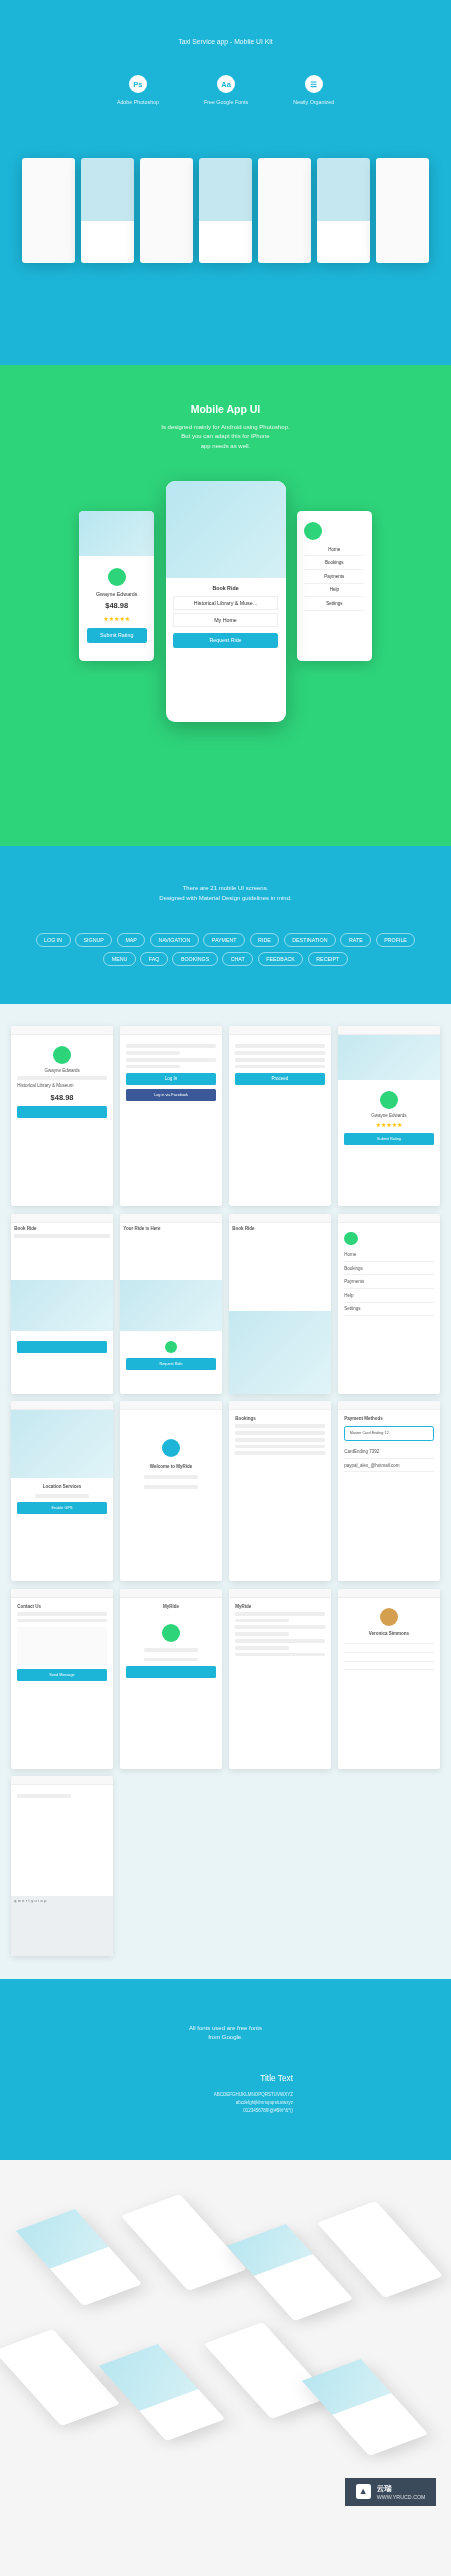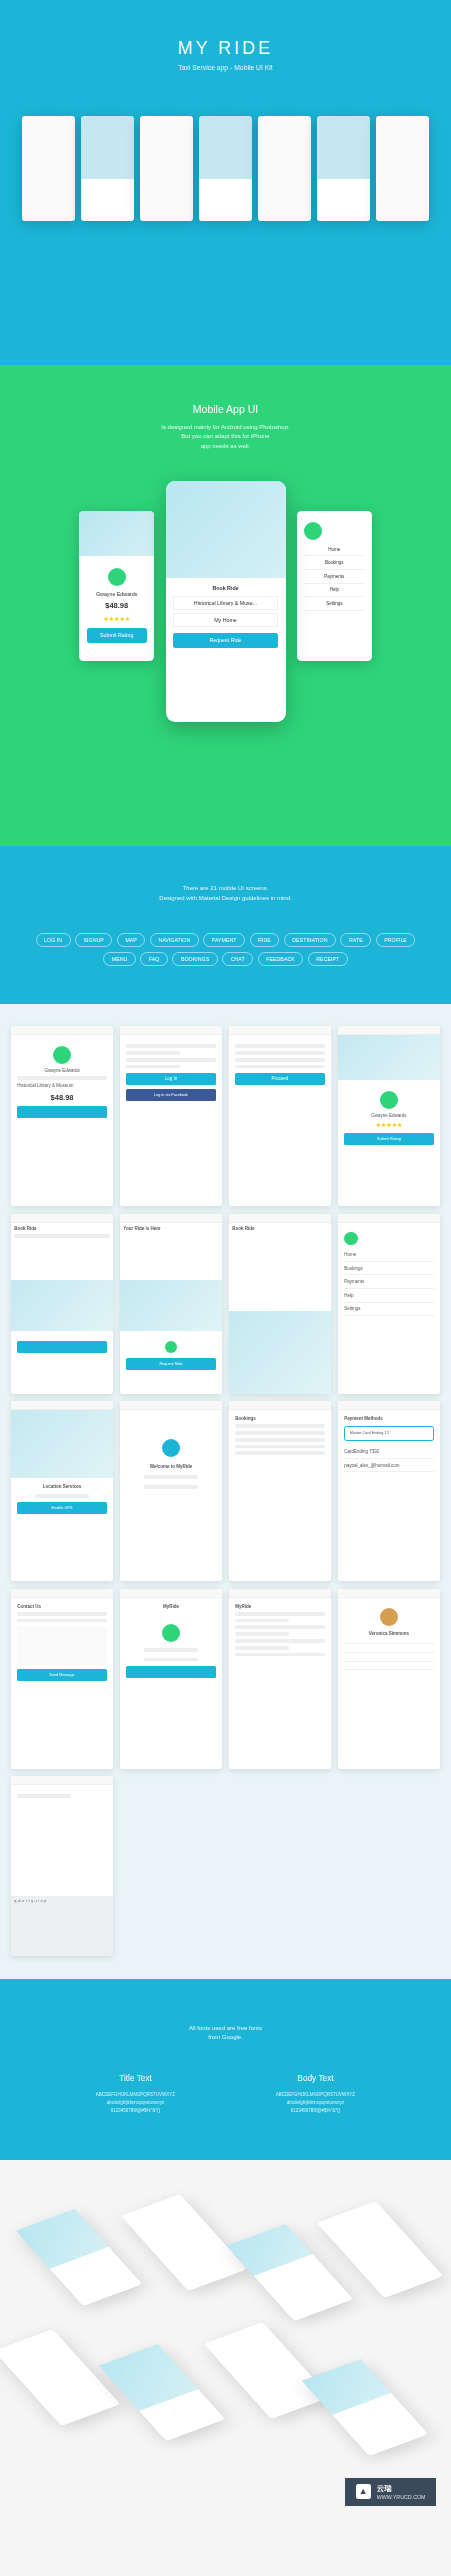--- a/index.html
+++ b/index.html
@@ -10,21 +10,21 @@
 .hero-sub{font-size:6.8px;opacity:.9;margin-bottom:30px}
 .features{display:flex;justify-content:center;gap:45px;margin-bottom:38px}
 .feat{display:flex;flex-direction:column;align-items:center;gap:6px}
 .feat-icon{width:18px;height:18px;background:#fff;border-radius:50%;display:flex;align-items:center;justify-content:center;color:#1cb5d8;font-size:7.5px;font-weight:bold}
 .feat-txt{font-size:5.3px;opacity:.85}
 .phones-row{display:flex;justify-content:center;gap:6px;transform:translateY(15px)}
 .phone-sm{width:53px;height:105px;background:#fff;border-radius:3px;box-shadow:0 3px 15px rgba(0,0,0,.2);flex-shrink:0}
 .phone-sm.map{background:linear-gradient(#c5e8f0 60%,#fff 40%)}
 .phone-sm.dark{background:#fafafa}
 .green-sec{background:#2ed47a;padding:38px 22.6px;text-align:center;color:#fff;height:481px;overflow:hidden}
-.sec-title{font-size:10.5px;font-weight:400;margin-bottom:7.5px}
+.sec-title{font-size:10.5px;font-weight:700;margin-bottom:7.5px}
 .sec-desc{font-size:6px;opacity:.9;line-height:1.6;margin-bottom:30px}
 .phones-center{display:flex;justify-content:center;align-items:flex-start;gap:11.3px}
 .phone-lg{width:120px;height:241px;background:#fff;border-radius:9px;box-shadow:0 6px 22.6px rgba(0,0,0,.25);overflow:hidden;position:relative}
 .phone-side{width:75px;height:150px;background:#fff;border-radius:4.5px;box-shadow:0 3px 15px rgba(0,0,0,.2);margin-top:30px;overflow:hidden}
 .map-bg{height:40%;background:linear-gradient(135deg,#b8e6f0,#d4f0f5)}
 .card-content{padding:7.5px;font-size:5.3px;color:#333}
 .btn-blue{background:#1cb5d8;color:#fff;padding:4.5px;border-radius:2.3px;text-align:center;font-size:5.3px;margin-top:6px}
 .pages-sec{background:#1cb5d8;padding:38px 22.6px;text-align:center;color:#fff}
 .tags{display:flex;flex-wrap:wrap;justify-content:center;gap:4.5px;margin-top:15px}
 .tag{border:0.8px solid rgba(255,255,255,.5);border-radius:9px;padding:3px 7.5px;font-size:5.3px}
@@ -32,38 +32,51 @@
 .screen{background:#fff;border-radius:2.3px;box-shadow:0 1.5px 6px rgba(0,0,0,.1);height:180px;overflow:hidden;display:flex;flex-direction:column}
 .screen-bar{height:9px;background:#f8f8f8;border-bottom:0.8px solid #eee}
 .screen-map{height:83px;background:linear-gradient(135deg,#c5e8f0,#e0f4f8)}
 .screen-body{padding:6px;font-size:4.5px;color:#555;flex:1}
 .screen-line{height:3.8px;background:#eee;margin:3px 0;border-radius:1.5px}
 .screen-line.sm{width:60%}
 .screen-btn{background:#1cb5d8;height:12px;border-radius:1.5px;margin-top:4.5px}
 .avatar{width:18px;height:18px;border-radius:50%;background:#2ed47a;margin:4.5px auto}
 .stars{color:#ffc107;font-size:6px;text-align:center;margin:3px 0}
 .typo-sec{background:#1cb5d8;padding:45px 30px;color:#fff;text-align:center}
-.typo-cols{display:flex;justify-content:center;gap:45px;margin-top:22.6px;text-align:center}
+.typo-cols{display:flex;justify-content:center;gap:45px;margin-top:22.6px;text-align:right}
 .typo-col{flex:0 0 135px}
 .typo-h{font-size:8.3px;margin-bottom:7.5px}
 .typo-sample{font-size:4.5px;opacity:.85;line-height:1.8;word-break:break-all}
 .showcase{background:#f5f5f5;height:361px;position:relative;overflow:hidden}
 .iso-phone{position:absolute;width:68px;height:135px;background:#fff;border-radius:4.5px;box-shadow:0 7.5px 22.6px rgba(0,0,0,.15);transform:rotateX(50deg) rotateZ(-30deg)}
 .watermark{position:absolute;bottom:15px;right:15px;background:#3a4a5a;color:#fff;padding:6px 10.5px;border-radius:0;display:flex;align-items:flex-start;gap:6px;font-size:7.5px}
 .wm-icon{width:15px;height:15px;background:#fff;border-radius:2.3px;position:relative}
 .wm-icon::before{content:"";position:absolute;inset:3px;background:#3a4a5a;clip-path:polygon(50% 20%,80% 80%,20% 80%)}
 .price{font-size:7.5px;font-weight:bold;color:#333;text-align:center;margin:4.5px 0}
 .nav-item{padding:3.8px 0;font-size:4.5px;border-bottom:0.8px solid #f0f0f0}
 </style>
 </head>
 <body>
 
 <div class="section hero">
-<h1 class="hero-title">MY RIDE</h1>
 <p class="hero-sub">Taxi Service app - Mobile UI Kit</p>
+<div class="features">
+<div class="feat">
+        <div class="feat-icon">Ps</div>
+        <span class="feat-txt">Adobe Photoshop</span>
+      </div>
+<div class="feat">
+        <div class="feat-icon">Aa</div>
+        <span class="feat-txt">Free Google Fonts</span>
+      </div>
+<div class="feat">
+        <div class="feat-icon">☰</div>
+        <span class="feat-txt">Neatly Organized</span>
+      </div>
+</div>
 <div class="phones-row">
 <div class="phone-sm dark"></div>
 <div class="phone-sm map"></div>
 <div class="phone-sm dark"></div>
 <div class="phone-sm map"></div>
 <div class="phone-sm dark"></div>
 <div class="phone-sm map"></div>
 <div class="phone-sm dark"></div>
 </div>
 </div>
@@ -321,26 +334,20 @@
 <div class="section typo-sec">
 <p class="sec-desc" style="white-space:pre-line">All fonts used are free fonts
 from Google.</p>
 <div class="typo-cols">
 <div class="typo-col">
 <div class="typo-h">Title Text</div>
 <div class="typo-sample">ABCDEFGHIJKLMNOPQRSTUVWXYZ</div>
 <div class="typo-sample">abcdefghijklmnopqrstuvwxyz</div>
 <div class="typo-sample">0123456789!@#$%^&amp;*()</div>
 </div>
-<div class="typo-col">
-<div class="typo-h">Body Text</div>
-<div class="typo-sample">ABCDEFGHIJKLMNOPQRSTUVWXYZ</div>
-<div class="typo-sample">abcdefghijklmnopqrstuvwxyz</div>
-<div class="typo-sample">0123456789!@#$%^&amp;*()</div>
-</div>
 </div>
 </div>
 
 <div class="section showcase">
 <div class="iso-phone" style="top:30px;left:45px">
       <div class="map-bg" style="height:50%"></div>
     </div>
 <div class="iso-phone" style="top:15px;left:150px"></div>
 <div class="iso-phone" style="top:45px;left:256px">
       <div class="map-bg" style="height:40%"></div>

